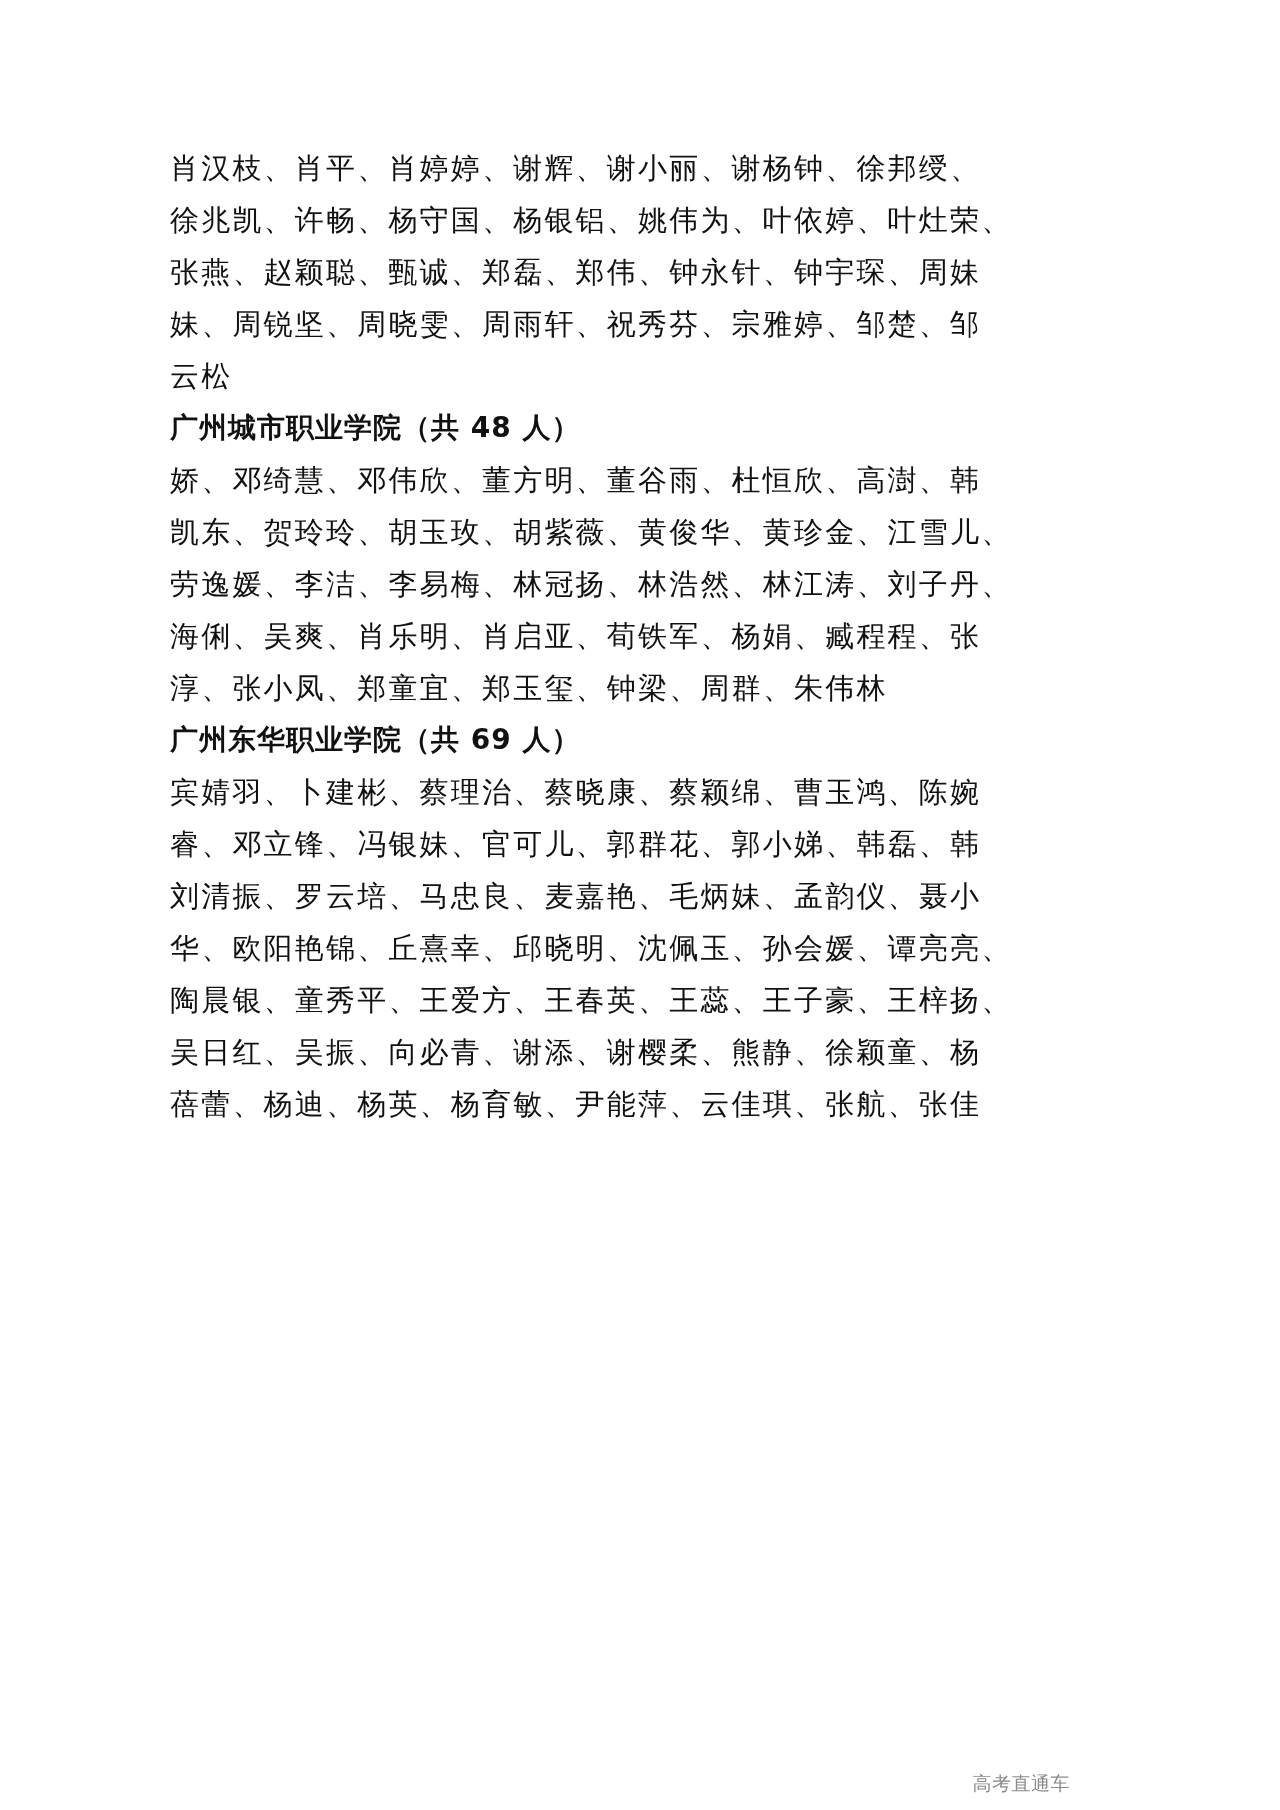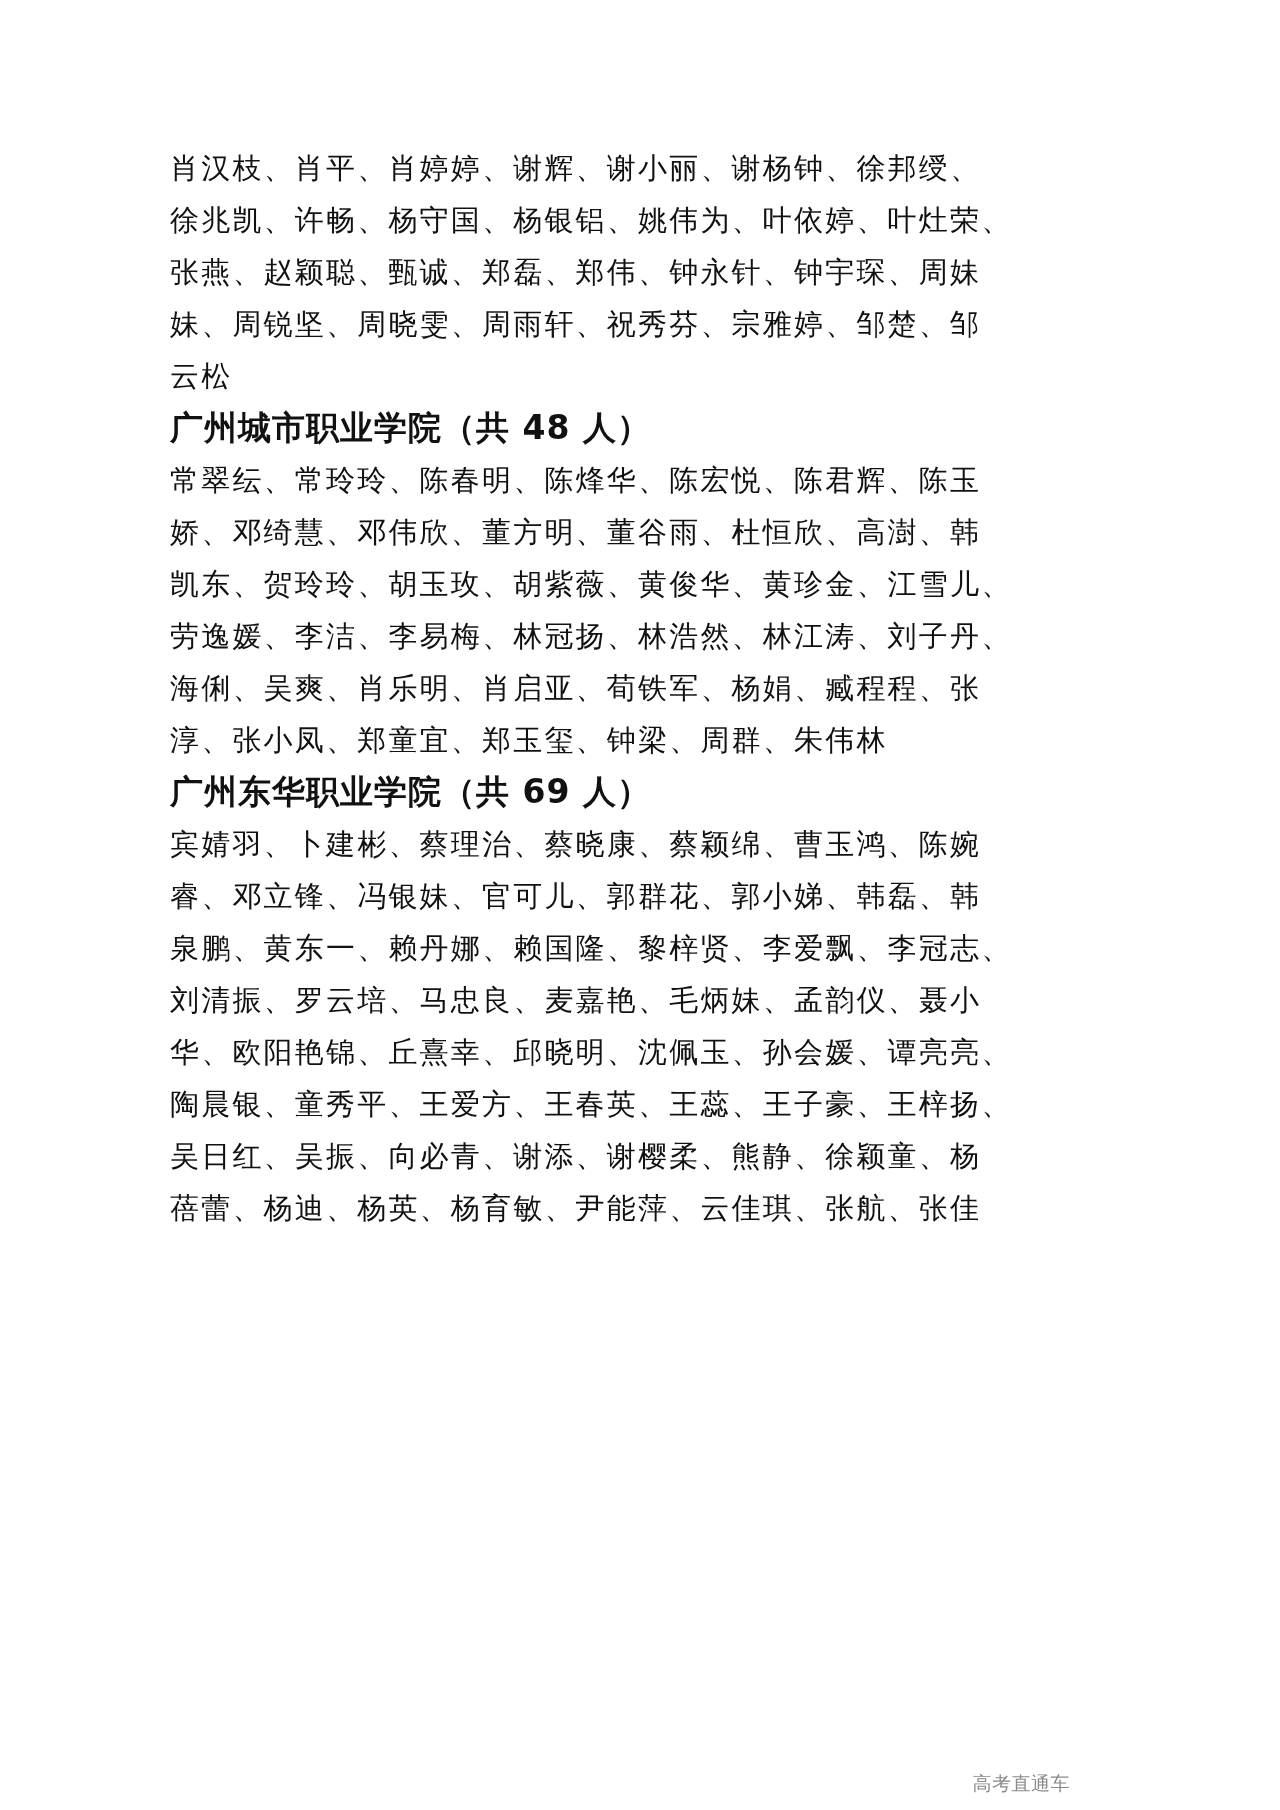--- a/index.html
+++ b/index.html
@@ -11,49 +11,47 @@
     position: absolute; left: 170px; top: 142px; width: 780px;
     font-family: "DejaVu Serif", "Liberation Serif", serif;
     color: #111111;
   }
   .line {
     height: 52px; line-height: 52px; font-size: 29px; white-space: nowrap;
     letter-spacing: 2.2px;
   }
   .heading {
     font-family: "DejaVu Sans", "Liberation Sans", sans-serif;
-    font-weight: bold; font-size: 33px; letter-spacing: 1px;
+    font-weight: bold; font-size: 28px; letter-spacing: 1px;
   }
   .watermark {
     position: absolute; right: 22px; top: 1771px;
     font-family: Liberation Serif, serif;
     font-size: 19px; color: #8a8a8a; letter-spacing: 0.5px;
   }
 </style>
 </head>
 <body>
 
 <div class="page">
   <div class="content">
     <div class="line">肖汉枝、肖平、肖婷婷、谢辉、谢小丽、谢杨钟、徐邦绶、</div>
     <div class="line">徐兆凯、许畅、杨守国、杨银铝、姚伟为、叶依婷、叶灶荣、</div>
     <div class="line">张燕、赵颖聪、甄诚、郑磊、郑伟、钟永针、钟宇琛、周妹</div>
     <div class="line">妹、周锐坚、周晓雯、周雨轩、祝秀芬、宗雅婷、邹楚、邹</div>
     <div class="line">云松</div>
     <div class="line heading">广州城市职业学院（共 48 人）</div>
-    <div class="line">常翠纭、常玲玲、陈春明、陈烽华、陈宏悦、陈君辉、陈玉</div>
     <div class="line">娇、邓绮慧、邓伟欣、董方明、董谷雨、杜恒欣、高澍、韩</div>
     <div class="line">凯东、贺玲玲、胡玉玫、胡紫薇、黄俊华、黄珍金、江雪儿、</div>
     <div class="line">劳逸媛、李洁、李易梅、林冠扬、林浩然、林江涛、刘子丹、</div>
     <div class="line">海俐、吴爽、肖乐明、肖启亚、荀铁军、杨娟、臧程程、张</div>
     <div class="line">淳、张小凤、郑童宜、郑玉玺、钟梁、周群、朱伟林</div>
     <div class="line heading">广州东华职业学院（共 69 人）</div>
     <div class="line">宾婧羽、卜建彬、蔡理治、蔡晓康、蔡颖绵、曹玉鸿、陈婉</div>
     <div class="line">睿、邓立锋、冯银妹、官可儿、郭群花、郭小娣、韩磊、韩</div>
-    <div class="line">泉鹏、黄东一、赖丹娜、赖国隆、黎梓贤、李爱飘、李冠志、</div>
     <div class="line">刘清振、罗云培、马忠良、麦嘉艳、毛炳妹、孟韵仪、聂小</div>
     <div class="line">华、欧阳艳锦、丘熹幸、邱晓明、沈佩玉、孙会媛、谭亮亮、</div>
     <div class="line">陶晨银、童秀平、王爱方、王春英、王蕊、王子豪、王梓扬、</div>
     <div class="line">吴日红、吴振、向必青、谢添、谢樱柔、熊静、徐颖童、杨</div>
     <div class="line">蓓蕾、杨迪、杨英、杨育敏、尹能萍、云佳琪、张航、张佳</div>
   </div>
   <div class="watermark">高考直通车</div>
 </div>
 
 </body></html>

